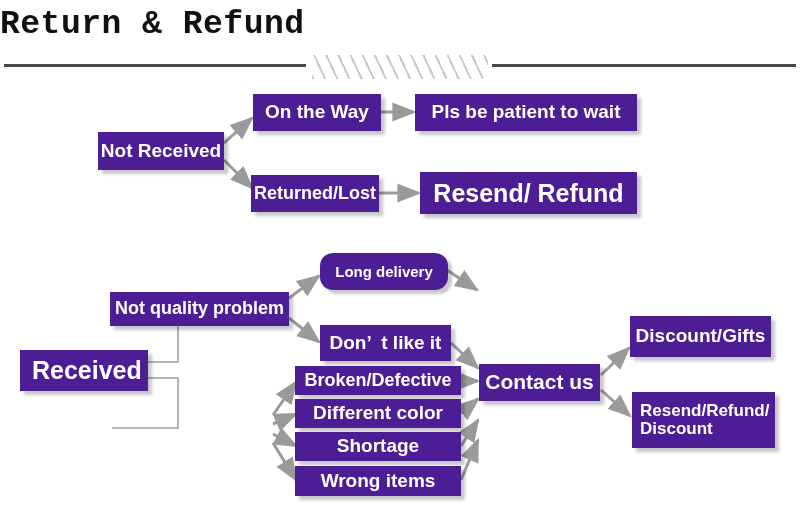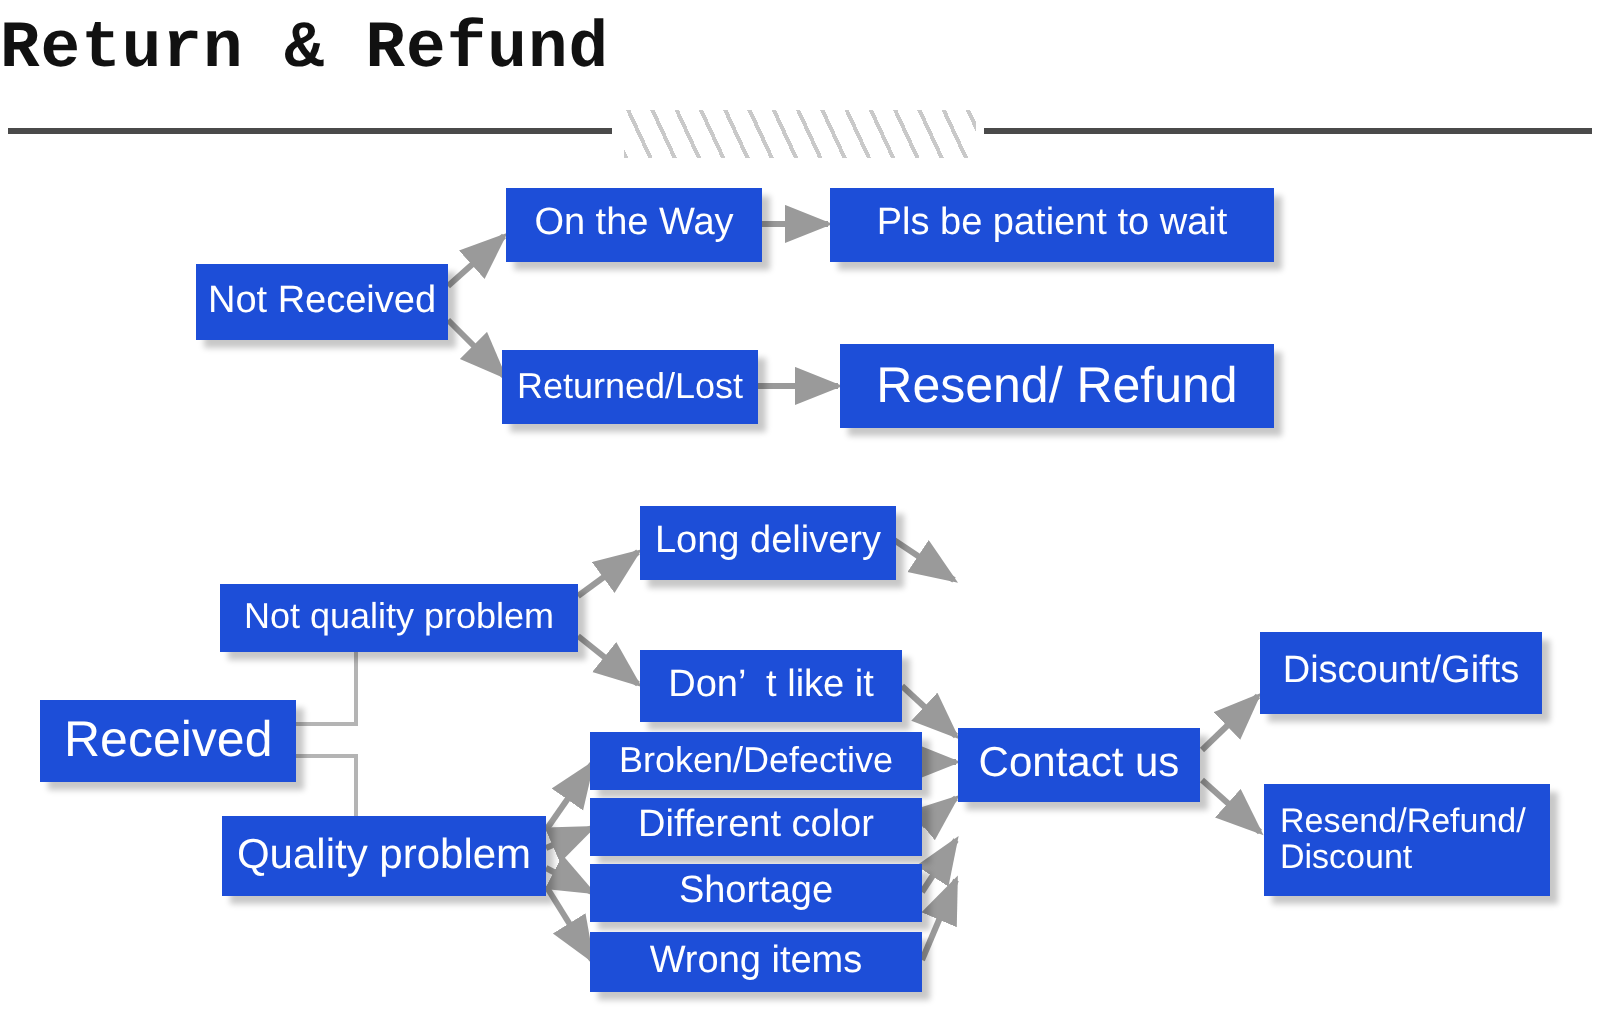--- a/index.html
+++ b/index.html
@@ -24,24 +24,24 @@
   .rule.right{left:492px;width:304px;}
   .hatch{
     position:absolute;left:312px;top:0px;width:176px;height:24px;
     background:repeating-linear-gradient(65deg,
        #c9c9c9 0px,#c9c9c9 2px,
        rgba(255,255,255,0) 2px,rgba(255,255,255,0) 11px);
   }
 
   
   .node{
-    position:absolute;background:#1d4ed8;color:#ffffff;
+    position:absolute;background:#4c1d95;color:#ffffff;
     box-shadow:4px 4px 3px rgba(0,0,0,0.22);
     display:flex;align-items:center;
-    box-sizing:border-box;white-space:pre;line-height:1.06;
+    box-sizing:border-box;white-space:pre;line-height:1.06;font-weight:bold;
   }
   .node.center{justify-content:center;}
   .node.left{justify-content:flex-start;}
   .node span{display:block;}
 
   
   svg.links{position:absolute;left:0;top:0;width:800px;height:514px;}
 </style>
 </head>
 <body>
@@ -117,25 +117,22 @@
   </div>
 
   <div class="node left" style="left:20px;top:350px;width:128px;height:41px;font-size:25px;padding-left:12px;">
     <span>Received</span>
   </div>
 
   <div class="node center" style="left:110px;top:292px;width:179px;height:34px;font-size:18px;justify-content:center;">
     <span>Not quality problem</span>
   </div>
 
-  <div class="node center" style="left:111px;top:408px;width:162px;height:40px;font-size:21px;">
-    <span>Quality problem</span>
-  </div>
 
-  <div class="node center" style="left:320px;top:253px;width:128px;height:37px;font-size:19px;">
+  <div class="node center" style="left:320px;top:253px;width:128px;height:37px;font-size:15px;border-radius:13px;">
     <span>Long delivery</span>
   </div>
 
   <div class="node center" style="left:320px;top:325px;width:131px;height:36px;font-size:19px;text-align:right;">
     <span>Don’  t like it</span>
   </div>
 
   <div class="node center" style="left:295px;top:366px;width:166px;height:29px;font-size:18px;">
     <span>Broken/Defective</span>
   </div>

